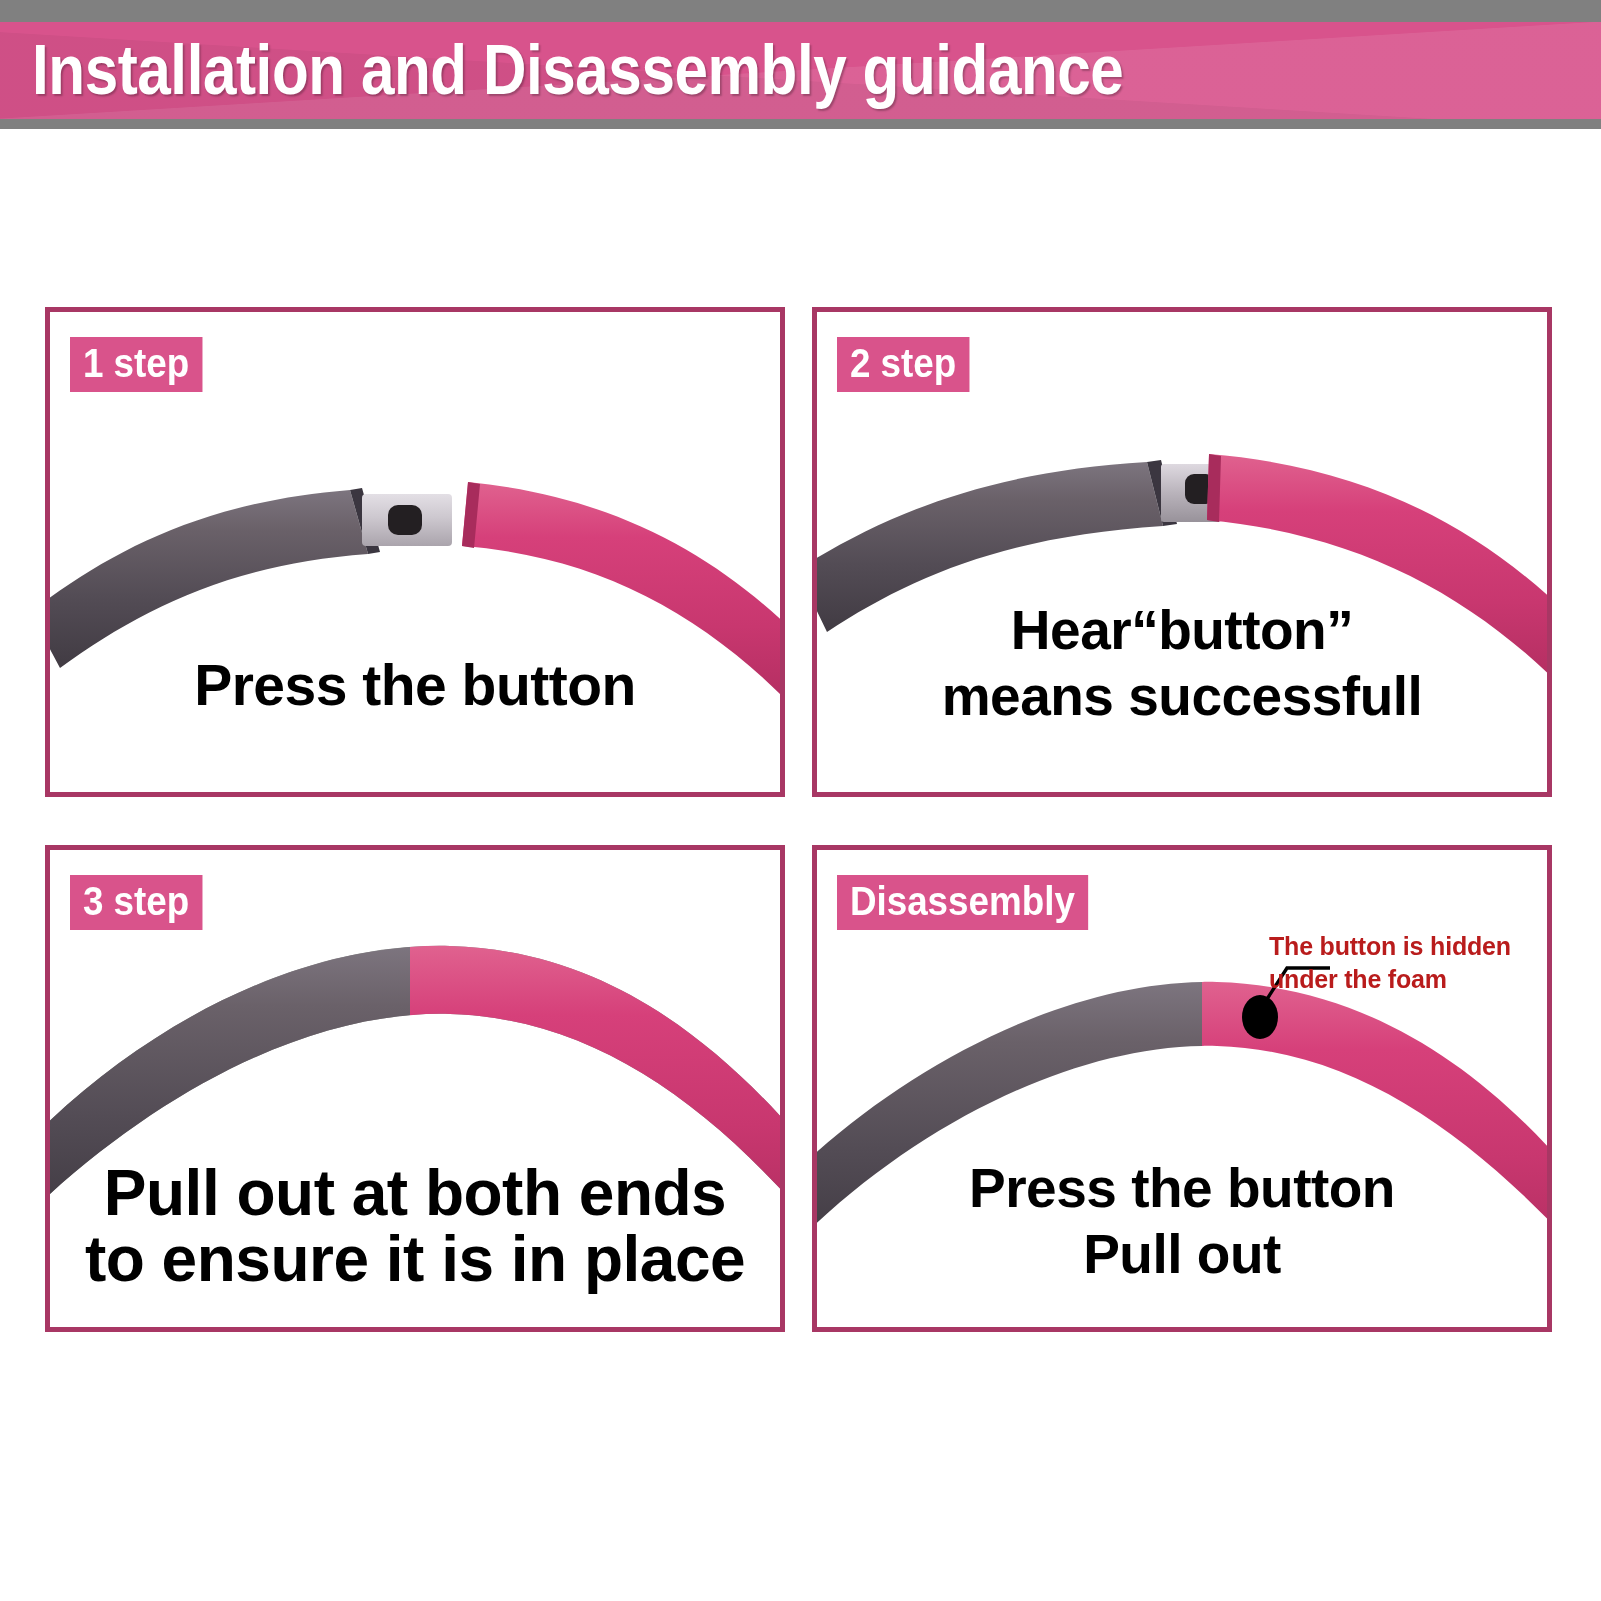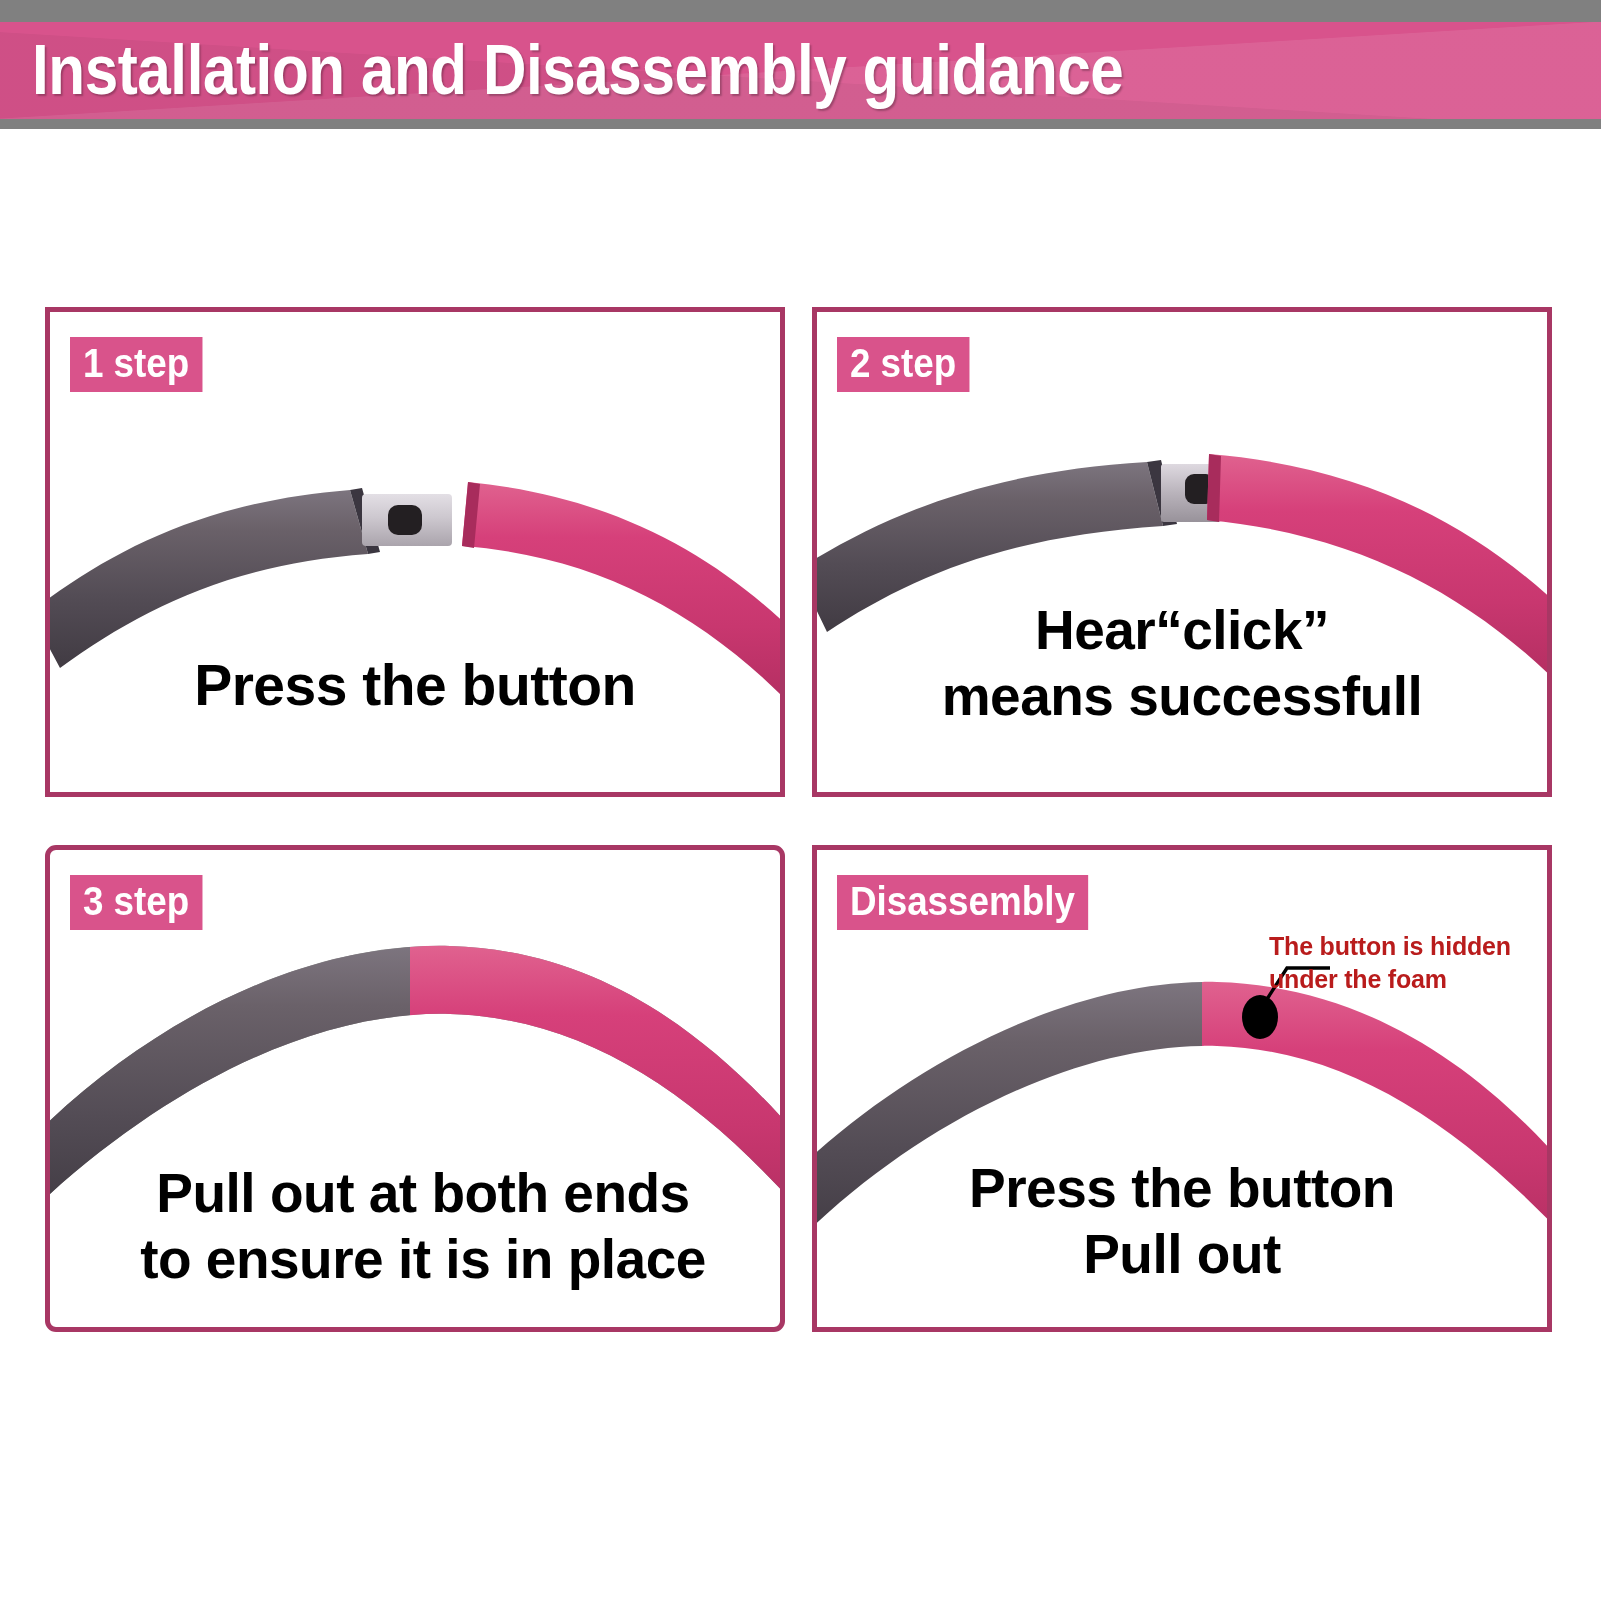--- a/index.html
+++ b/index.html
@@ -86,21 +86,21 @@
     text-decoration: underline;
   }
   .panel {
     position: absolute;
     box-sizing: border-box;
     border: 5px solid #a83764;
     background: #ffffff;
   }
   .panel.p1 { left: 45px;  top: 307px; width: 740px; height: 490px; }
   .panel.p2 { left: 812px; top: 307px; width: 740px; height: 490px; padding-left: 12px; }
-  .panel.p3 { left: 45px;  top: 845px; width: 740px; height: 487px; border-radius: 11px; }
+  .panel.p3 { left: 45px;  top: 845px; width: 740px; height: 487px; }
   .panel.p4 { left: 812px; top: 845px; width: 740px; height: 487px; }
 
   .badge {
     position: absolute;
     left: 20px;
     top: 25px;
     background: #d9538b;
     color: #ffffff;
     font-family: "Liberation Sans Narrow", "Liberation Sans", sans-serif;
     font-size: 40px;
@@ -135,21 +135,21 @@
     font-family: "Liberation Sans", sans-serif;
     font-weight: bold;
     font-size: 56px;
     line-height: 66px;
     letter-spacing: -0.5px;
     white-space: pre-line;
     z-index: 4;
   }
   .caption.c1 { top: 340px; font-size: 57px; }
   .caption.c2 { top: 285px; font-size: 55px; }
-  .caption.c3 { top: 310px; font-size: 55px; padding-left: 8px; }
+  .caption.c3 { top: 310px; font-size: 64px; }
   .caption.c4 { top: 305px; font-size: 55px; }
 
   
   .annot {
     position: absolute;
     left: 452px;
     top: 80px;
     color: #b91c1c;
     font-family: "Liberation Sans", sans-serif;
     font-weight: bold;
@@ -245,21 +245,21 @@
 
         <rect x="344" y="152" width="60" height="58" rx="3" fill="url(#gConn2)"></rect>
 
         <rect x="368" y="162" width="30" height="30" rx="9" fill="#231f22"></rect>
 
         <path d="M 392 142 C 540 154, 650 208, 740 292 L 740 370 C 650 282, 540 222, 390 208 Z" fill="url(#gPink2)"></path>
         <path d="M 392 142 L 390 208 L 402 210 L 404 144 Z" fill="#a82c5c"></path>
       </svg>
     </div>
     <div class="badge">2 step</div>
-    <div class="caption c2">Hear“click”
+    <div class="caption c2">Hear“button”
 means successfull</div>
   </div>
 
   <div class="panel p3">
     <div class="art">
       <svg viewBox="0 0 730 477" preserveAspectRatio="none" aria-hidden="true">
         <defs>
           <linearGradient id="gGray3" x1="0" y1="0" x2="0" y2="1">
             <stop offset="0%" stop-color="#7d757f"></stop>
             <stop offset="22%" stop-color="#6a6169"></stop>

